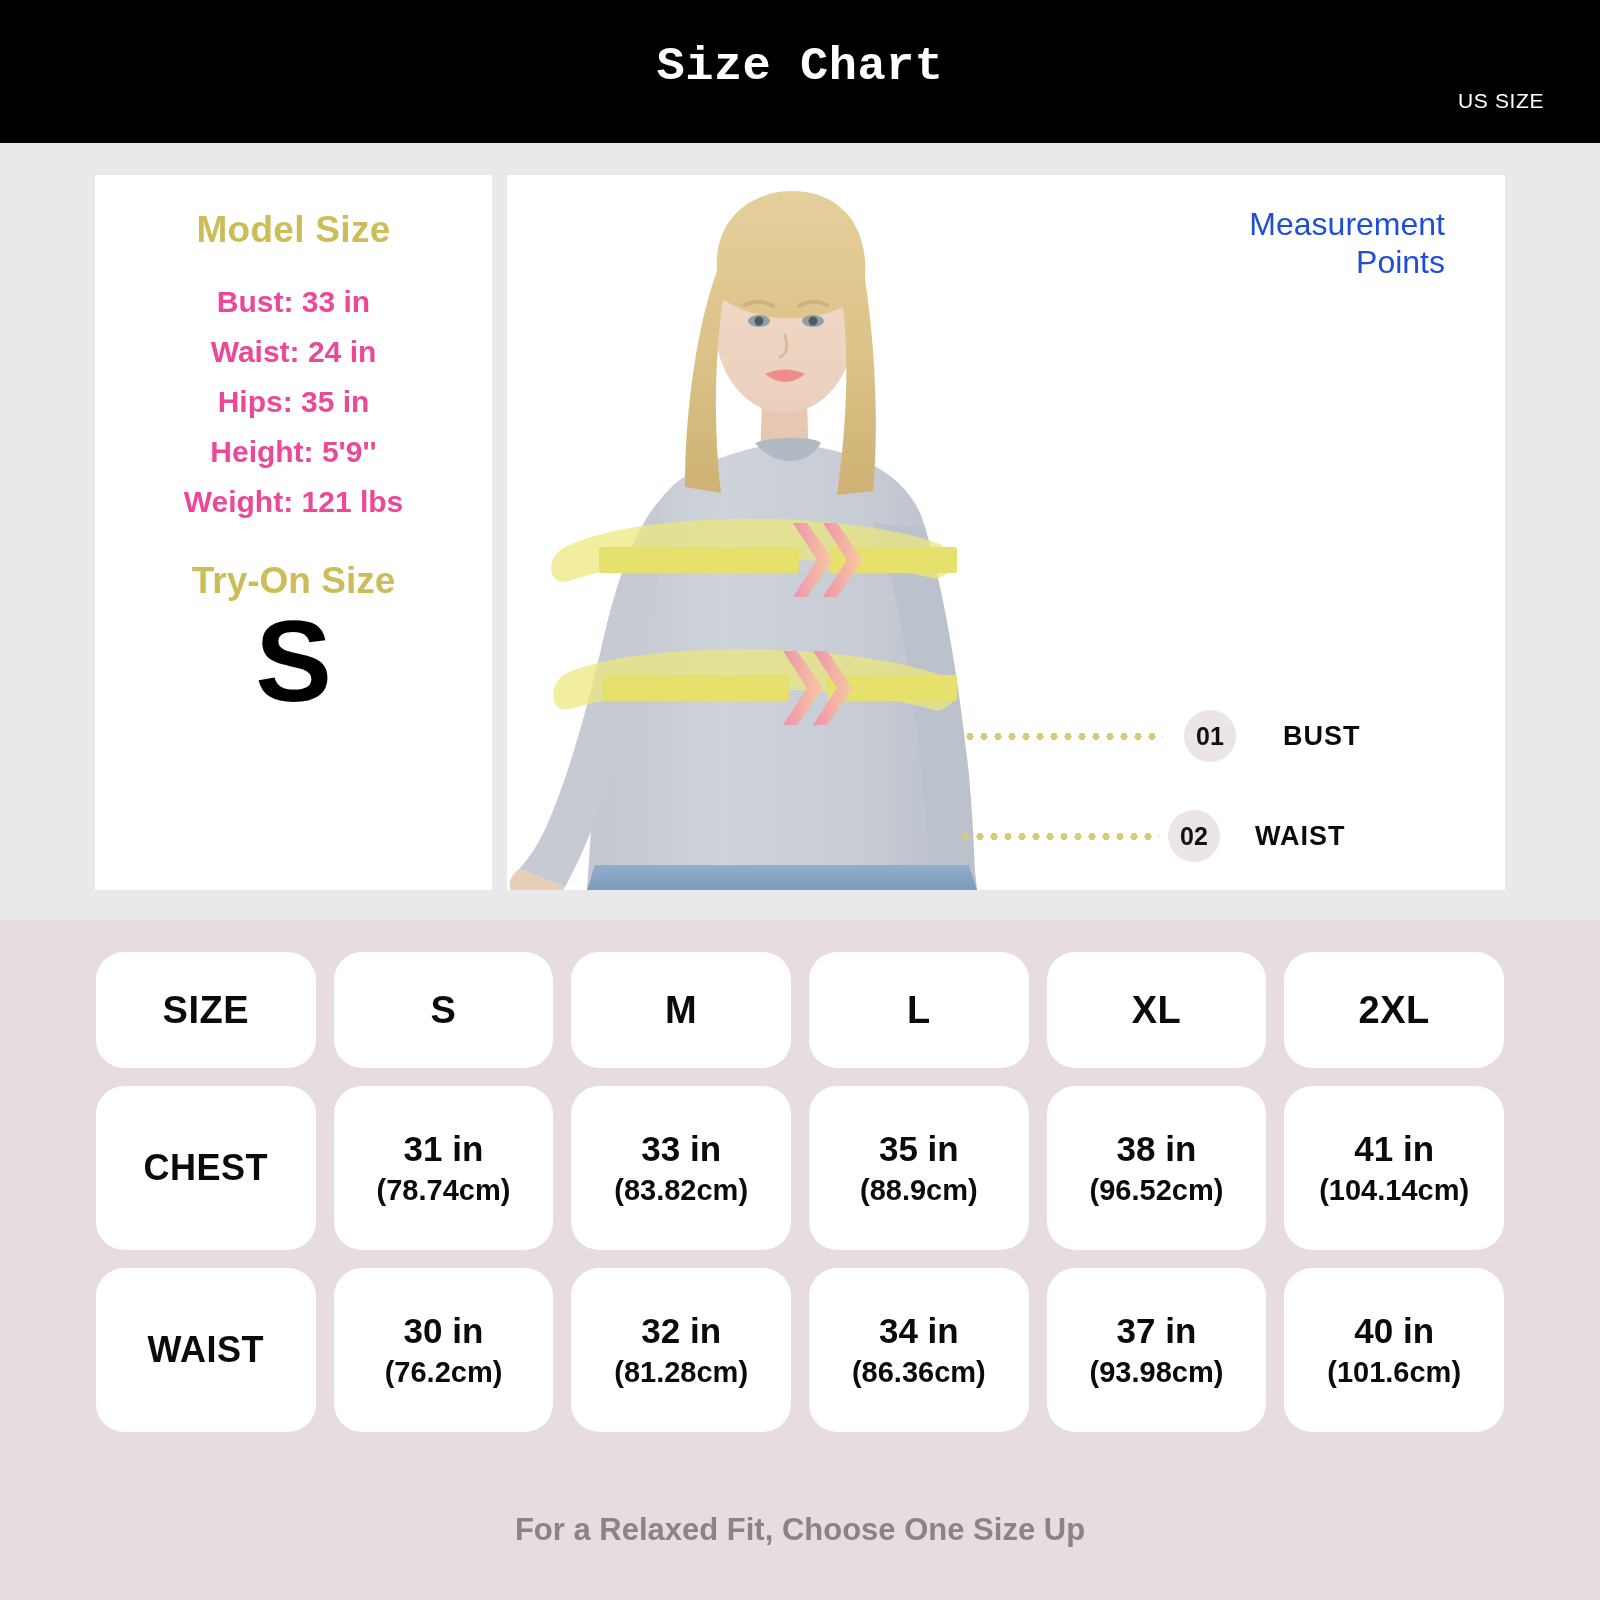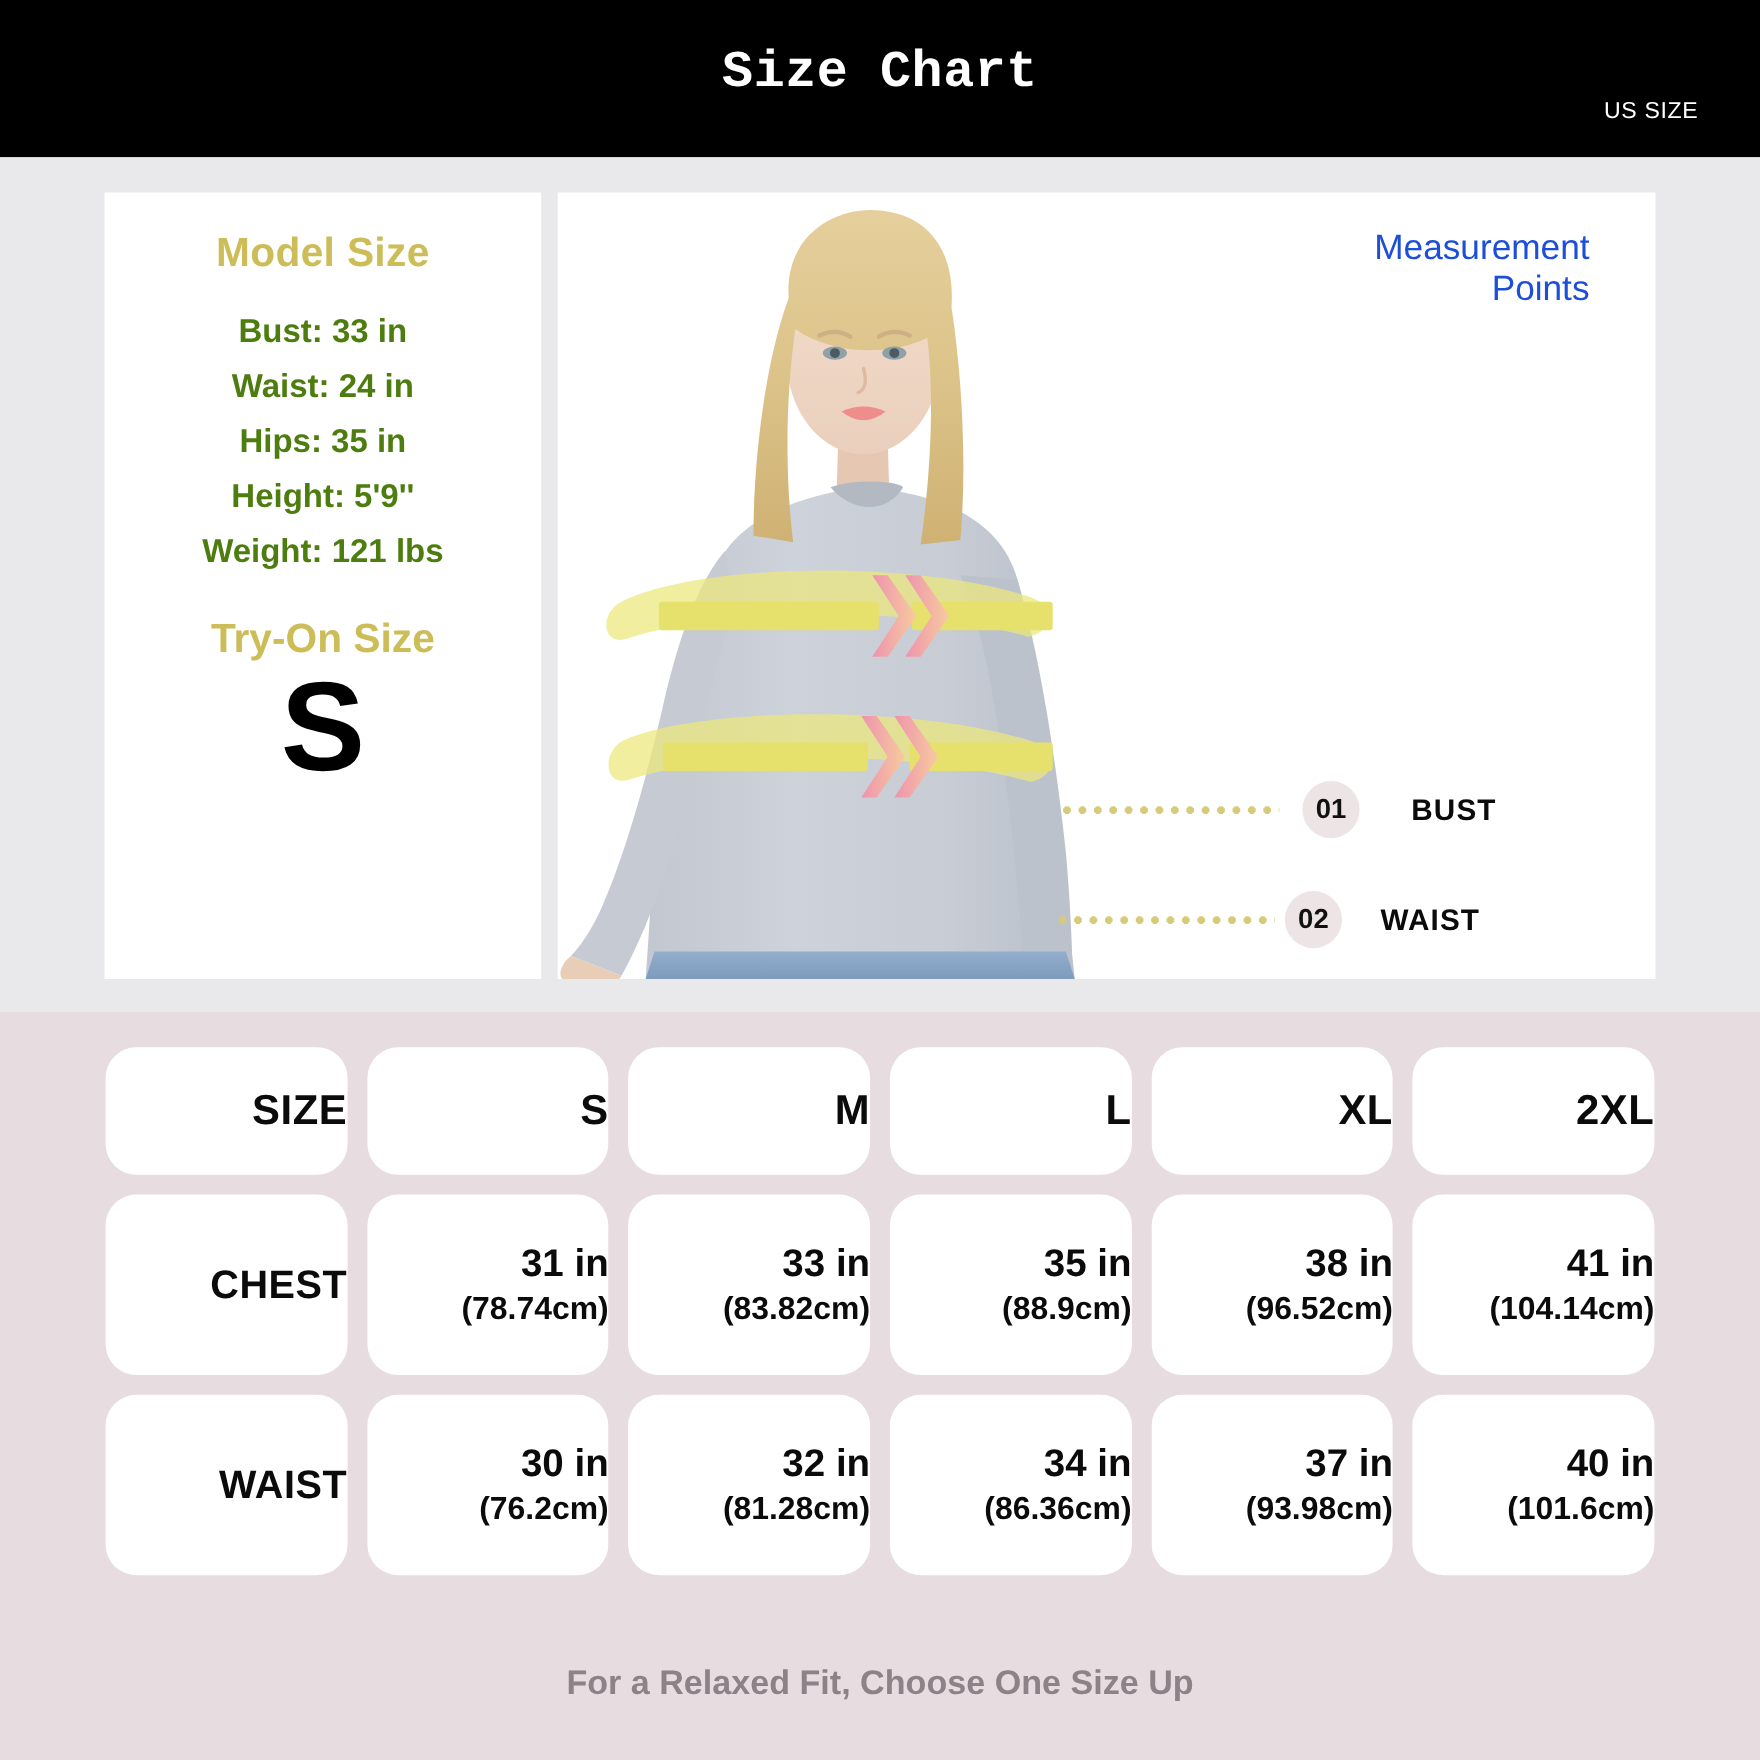--- a/index.html
+++ b/index.html
@@ -50,21 +50,21 @@
   }
   .model-size-title {
     margin-top:34px;
     color:#cdbd58;
     font-size:37px; font-weight:bold;
     letter-spacing:0.3px;
   }
   .model-stats {
     margin-top:26px;
     text-align:center;
-    color:#4d7c0f;
+    color:#ec4899;
     font-size:30px; font-weight:bold;
     line-height:50px;
     white-space:nowrap;
   }
   .tryon-title {
     margin-top:33px;
     color:#cdbd58;
     font-size:37px; font-weight:bold;
   }
   .tryon-size {
@@ -125,21 +125,21 @@
     width:1408px;
     display:grid;
     grid-template-columns:repeat(6, 1fr);
     grid-auto-rows:auto;
     column-gap:18px; row-gap:18px;
   }
   .cell {
     background:#ffffff;
     border-radius:28px;
     display:flex; flex-direction:column;
-    align-items:flex-end; justify-content:center;
+    align-items:center; justify-content:center;
     text-align:center;
     color:#0b0b0b;
   }
   .row-head { height:116px; }
   .row-data { height:164px; }
   .cell-head-text { font-size:38px; font-weight:bold; letter-spacing:0.5px; }
   .cell-rowlabel  { font-size:36px; font-weight:bold; letter-spacing:0.5px; }
   .cell-in  { font-size:35px; font-weight:bold; line-height:44px; }
   .cell-cm  { font-size:29px; font-weight:bold; line-height:38px; }
 

